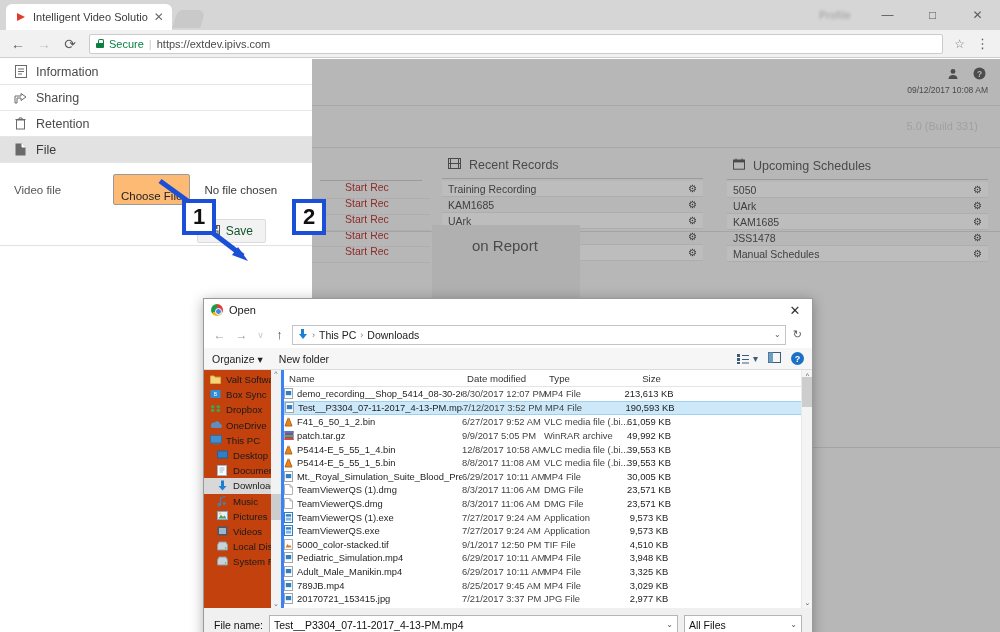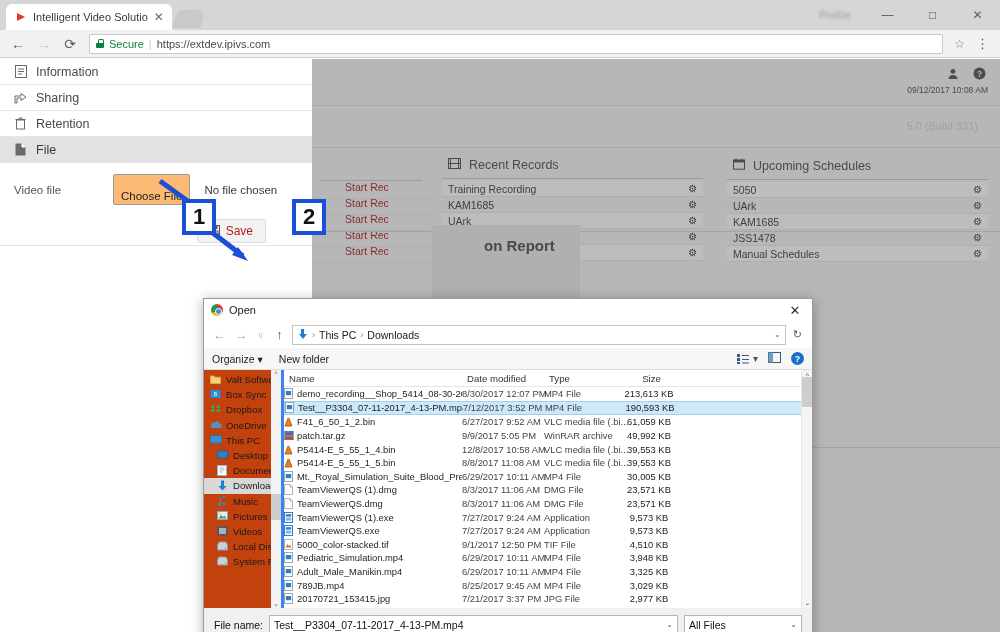--- a/index.html
+++ b/index.html
@@ -110,21 +110,21 @@
   .file-row .lbl { width:90px; color:#555; font-size:11.5px; }
   .choose-btn {
     border:1px solid #9a9a9a; background:#fdba74; border-radius:2px;
     font-size:11.5px; color:#222; padding:15px 7px 2px; font-family:"Liberation Sans", sans-serif;
     cursor:pointer;
   }
   .nofile { font-size:11.5px; color:#3a3a3a; margin-left:5px; }
   .save-wrap { display:flex; justify-content:flex-end; padding:14px 46px 0 0; }
   .save-btn {
     background:#f2f2f2; border:1px solid #dcdcdc; border-radius:2px;
-    font-size:12px; color:#b91c1c; padding:4px 12px;
+    font-size:12px; color:#14532d; padding:4px 12px;
     display:flex; align-items:center; gap:6px; cursor:pointer;
   }
   .save-ico { font-size:11px; color:#555; }
   .settings-bottom-line { position:absolute; left:0; right:0; top:186px; border-top:1px solid #e2e2e2; }
 
   
   .dash {
     position:absolute; left:312px; top:0; right:0; bottom:0;
     background:#b7b7b7; overflow:hidden;
   }
@@ -160,21 +160,21 @@
   .rec-row {
     height:16px; display:flex; align-items:center; justify-content:flex-end;
     gap:5px; padding-right:8px; font-size:10.5px; color:#8e2a2a;
     border-bottom:1px solid #aeaeae;
     flex-direction:column;
   }
   .rec-dot { width:7px; height:7px; border-radius:50%; background:#b01d1d; display:inline-block; }
   .rec-topline { border-bottom:1px solid #9b9b9b; margin:22px 8px 2px 8px; }
 
   .report-area { position:absolute; left:120px; top:178px; right:0; bottom:0; }
-  .report-title { position:absolute; left:52px; top:0; font-size:15px; color:#4a4a4a;font-weight:bold; }
+  .report-title { position:absolute; left:40px; top:0; font-size:15px; color:#4a4a4a; }
   .report-sub { position:absolute; left:40px; top:88px; font-size:15px; color:#4a4a4a; }
   .report-block {
     position:absolute; left:0px; top:-12px; width:148px; height:155px;
     background:#b0b0b0;
   }
   .report-hr { position:absolute; left:-118px; right:0; border-top:1px solid #a4a4a4; }
 
   
   .callout {
     position:absolute; z-index:40; background:#fff; border:4px solid #1c4fd8;

